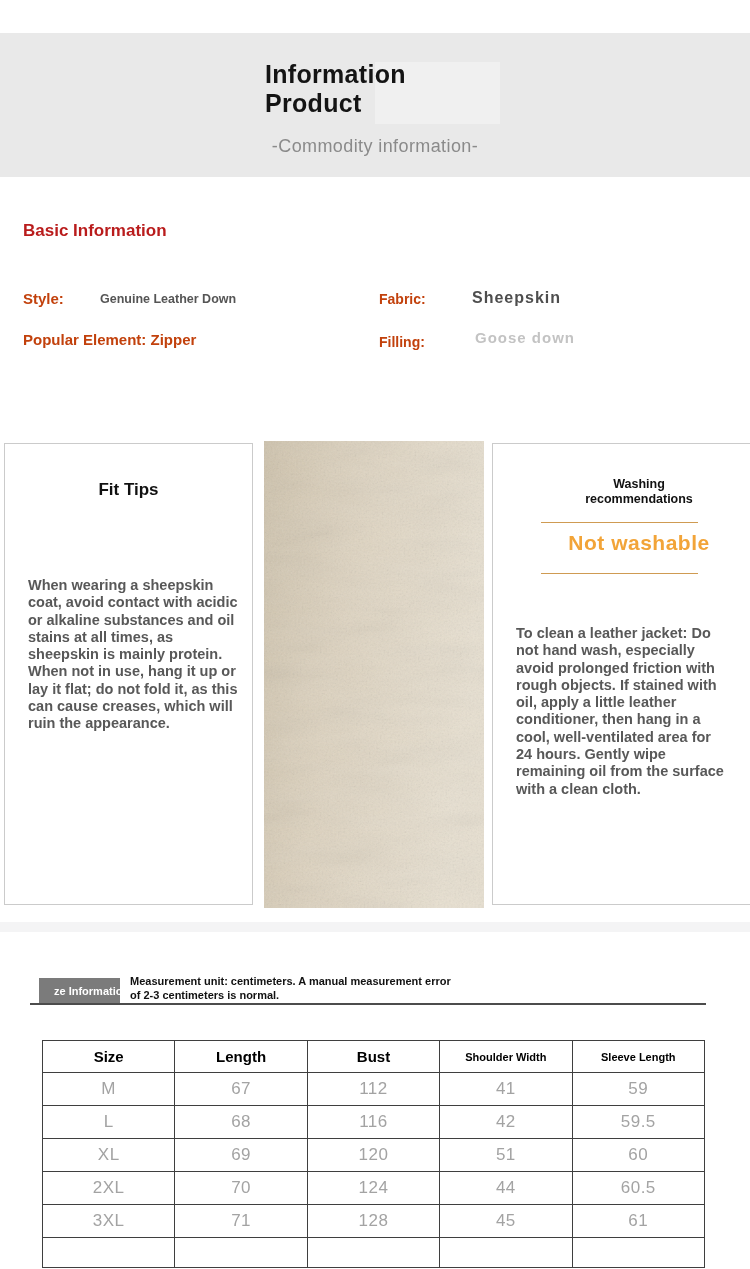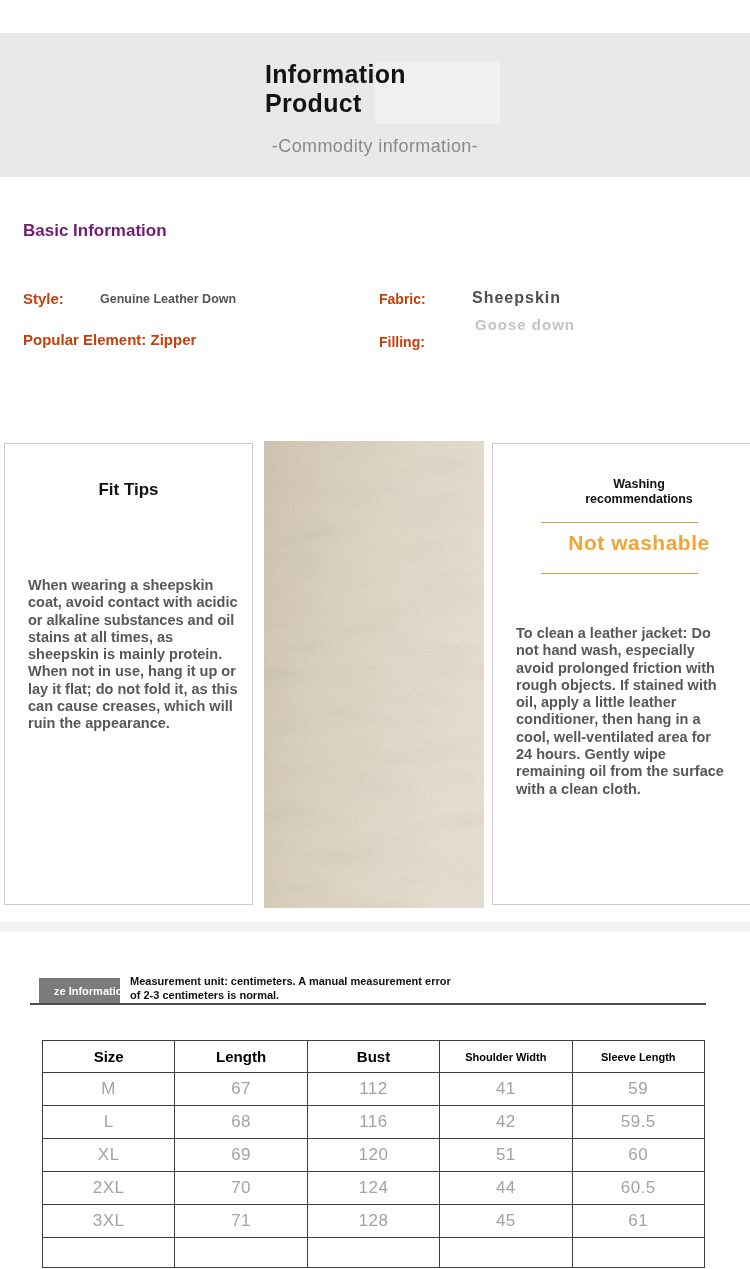--- a/index.html
+++ b/index.html
@@ -11,29 +11,29 @@
   }
   .abs { position:absolute; }
 
   
   .header-band { left:0; top:33px; width:750px; height:144px; background:#e9e9e9; }
   .title-watermark { left:375px; top:29px; width:125px; height:62px; background:rgba(255,255,255,0.35); }
   .page-title { left:265px; top:27px; font-size:25px; line-height:29px; font-weight:bold; color:#141414; letter-spacing:0.3px; }
   .page-subtitle { left:0; top:103px; width:750px; text-align:center; font-size:18px; color:#8a8a8a; letter-spacing:0.4px; }
 
   
-  .basic-heading { left:23px; top:221px; font-size:17px; font-weight:bold; color:#701a75; }
+  .basic-heading { left:23px; top:221px; font-size:17px; font-weight:bold; color:#b91c1c; }
   .lbl { font-weight:bold; color:#c2410c; }
   .style-label   { left:23px;  top:290px; font-size:15px; }
   .style-value   { left:100px; top:292px; font-size:12.5px; font-weight:bold; color:#555; }
   .fabric-label  { left:379px; top:291px; font-size:14px; }
   .fabric-value  { left:472px; top:289px; font-size:16px; font-weight:bold; color:#4e4e4e; letter-spacing:1px; }
   .popular-label { left:23px;  top:331px; font-size:15px; }
   .filling-label { left:379px; top:334px; font-size:14px; }
-  .filling-value { left:475px; top:316px; font-size:15px; font-weight:bold; color:#c3c3c3; letter-spacing:1px; }
+  .filling-value { left:475px; top:329px; font-size:15px; font-weight:bold; color:#c3c3c3; letter-spacing:1px; }
 
   
   .panel { background:#fff; border:1px solid #cbcbcb; box-sizing:border-box; }
   .fit-box  { left:4px;   top:443px; width:249px; height:462px; }
   .wash-box { left:492px; top:443px; width:294px; height:462px; }
   .leather-img { left:264px; top:441px; width:220px; height:467px; overflow:hidden; }
 
   .fit-heading { position:absolute; left:0; top:36px; width:100%; text-align:center;
                  font-size:17px; font-weight:bold; color:#111; }
   .panel-body { position:absolute; left:23px; width:212px;

